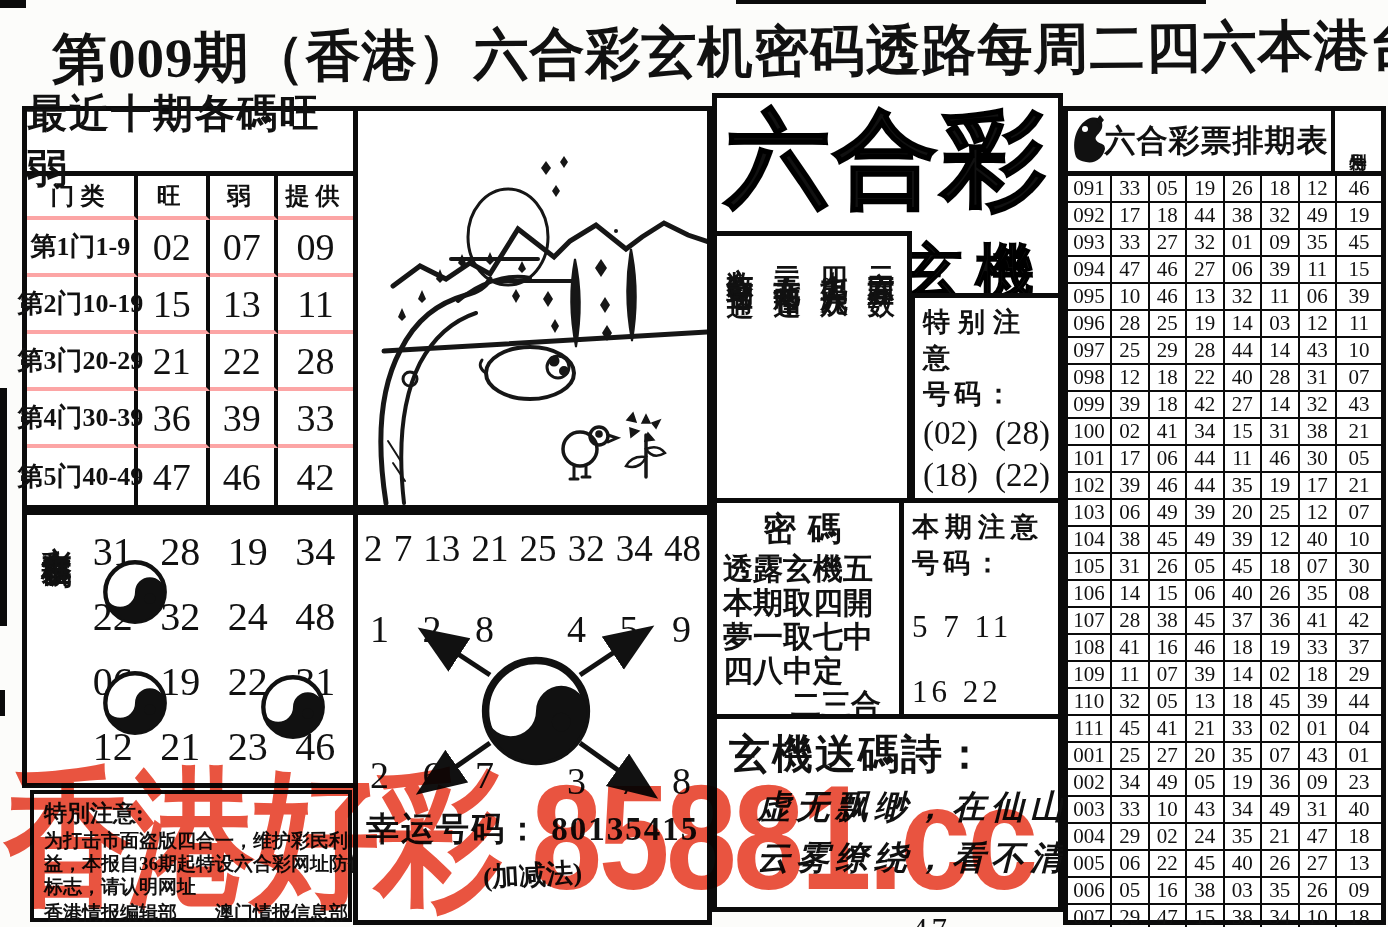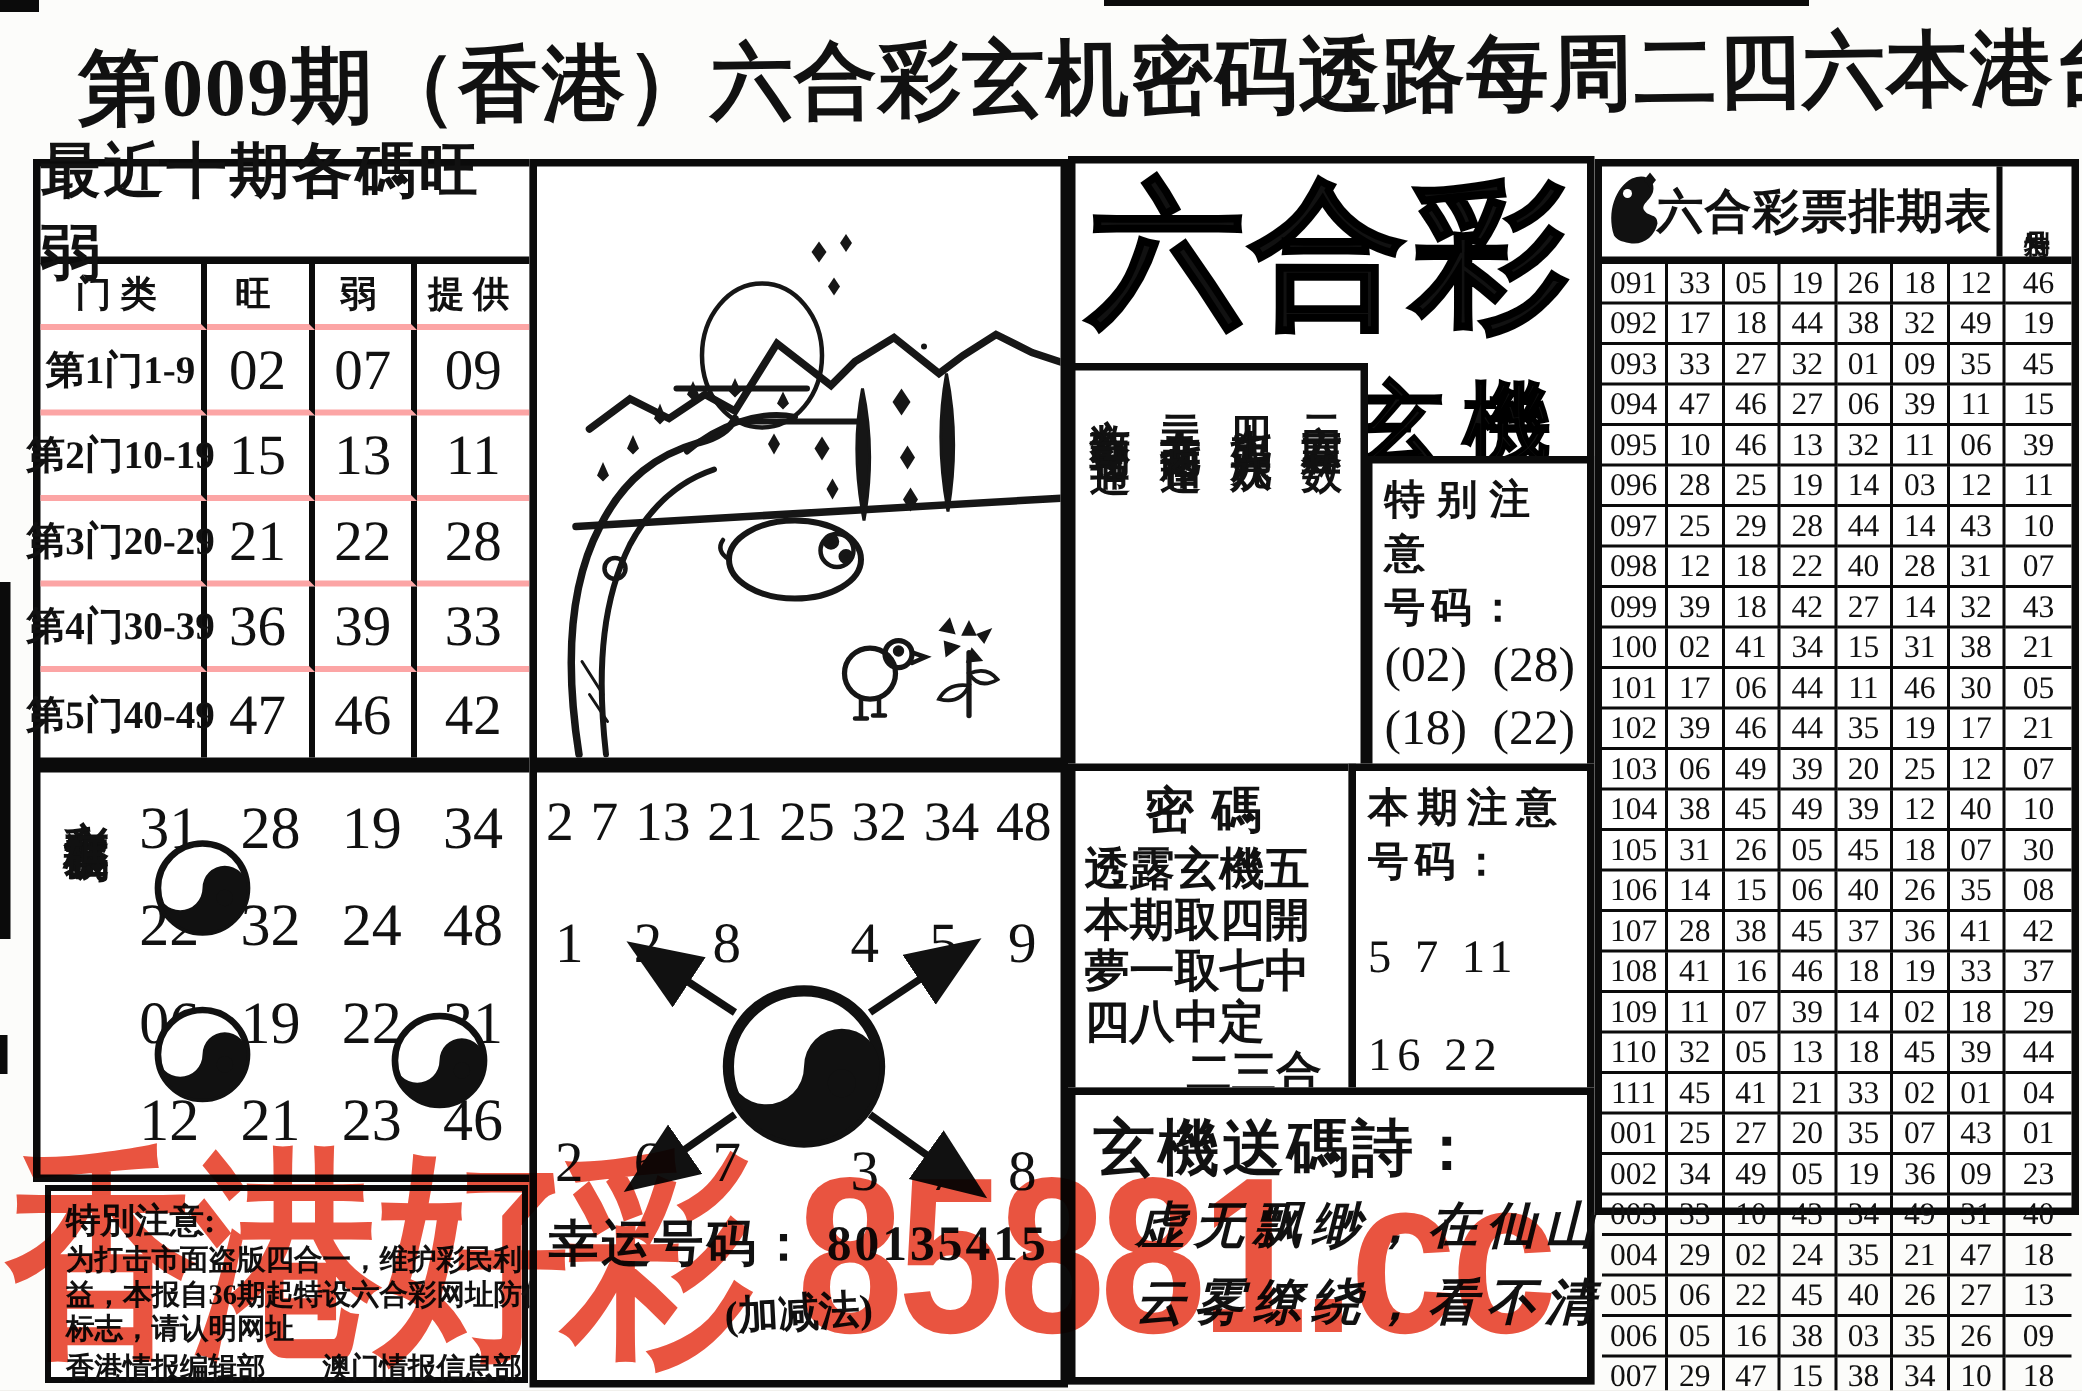--- a/index.html
+++ b/index.html
@@ -47,21 +47,21 @@
   .np-corner{position:absolute;font-size:38px;letter-spacing:12px;white-space:nowrap;}
   #np-tl{left:12px;top:92px;} #np-tr{right:4px;top:92px;}
   #np-bl{left:12px;top:238px;} #np-br{right:4px;top:244px;}
   #np-arrows{position:absolute;left:0;top:0;}
   #np-yy{left:122px;top:140px;}
   #np-lucky{position:absolute;left:0;right:0;top:292px;text-align:center;font-size:33px;font-weight:700;
             letter-spacing:2px;}
   #np-note{position:absolute;left:0;right:0;top:342px;text-align:center;font-size:27px;font-weight:700;
            transform:rotate(-3deg);}
   
-  #brandcol{left:712px;top:104px;width:351px;height:819px;}
+  #brandcol{left:712px;top:93px;width:351px;height:819px;}
   #logo-main{position:absolute;left:0;right:0;top:2px;text-align:center;font-size:104px;line-height:1.15;
              font-weight:900;font-family:'Liberation Sans','DejaVu Sans',sans-serif;letter-spacing:4px;
              -webkit-text-stroke:2px #000;}
   #logo-sub{position:absolute;top:135px;right:10px;font-size:58px;font-weight:900;
             font-family:'Liberation Sans','DejaVu Sans',sans-serif;letter-spacing:14px;-webkit-text-stroke:1.5px #000;}
   #poem-box{position:absolute;left:-5px;top:133px;width:200px;height:277px;border:5px solid #0b0b0b;
             box-sizing:border-box;background:#fff;}
   #poem-cols{position:absolute;inset:10px 8px;writing-mode:vertical-rl;text-orientation:upright;}
   .poem-col{font-size:27px;font-weight:700;letter-spacing:4px;margin-left:11px;white-space:nowrap;}
   #special-box{position:absolute;left:193px;top:195px;right:-5px;height:215px;border:5px solid #0b0b0b;
@@ -78,21 +78,21 @@
              box-sizing:border-box;background:#fff;padding:6px 8px;}
   #benqi-t1{font-size:27px;font-weight:800;letter-spacing:6px;}
   #benqi-t2{font-size:27px;font-weight:800;letter-spacing:4px;}
   .benqi-row{font-size:31px;line-height:1.18;letter-spacing:4px;margin-top:28px;}
   #song-box{position:absolute;left:-5px;right:-5px;top:616px;bottom:-5px;border:5px solid #0b0b0b;
             box-sizing:border-box;background:#fff;padding:8px 12px;}
   #song-title{font-size:41px;font-weight:900;letter-spacing:2px;}
   .song-line{font-size:33px;font-weight:700;font-style:italic;padding-left:28px;line-height:1.55;
              letter-spacing:6px;white-space:nowrap;}
   
-  #schedule{left:1063px;top:106px;width:323px;height:704px;display:flex;flex-direction:column;}
+  #schedule{left:1063px;top:106px;width:323px;height:819px;display:flex;flex-direction:column;}
   #sch-header{height:60px;border-bottom:5px solid #0b0b0b;display:flex;flex:none;}
   #sch-title{flex:1;display:flex;align-items:center;justify-content:center;padding-left:34px;
              font-size:31px;font-weight:900;letter-spacing:1px;position:relative;}
   #sch-dragon{position:absolute;left:2px;top:2px;}
   #sch-spec-head{width:46px;border-left:4px solid #0b0b0b;writing-mode:vertical-rl;text-orientation:upright;
                  display:flex;align-items:center;justify-content:center;font-size:17px;font-weight:800;}
   #schedule-body{flex:1;display:grid;grid-auto-rows:1fr;}
   .sch-row{display:grid;grid-template-columns:44px repeat(6,1fr) 44px;}
   .sch-cell{border-right:2.5px solid #0b0b0b;border-bottom:2.5px solid #0b0b0b;display:flex;
             align-items:center;justify-content:center;font-size:21px;}

